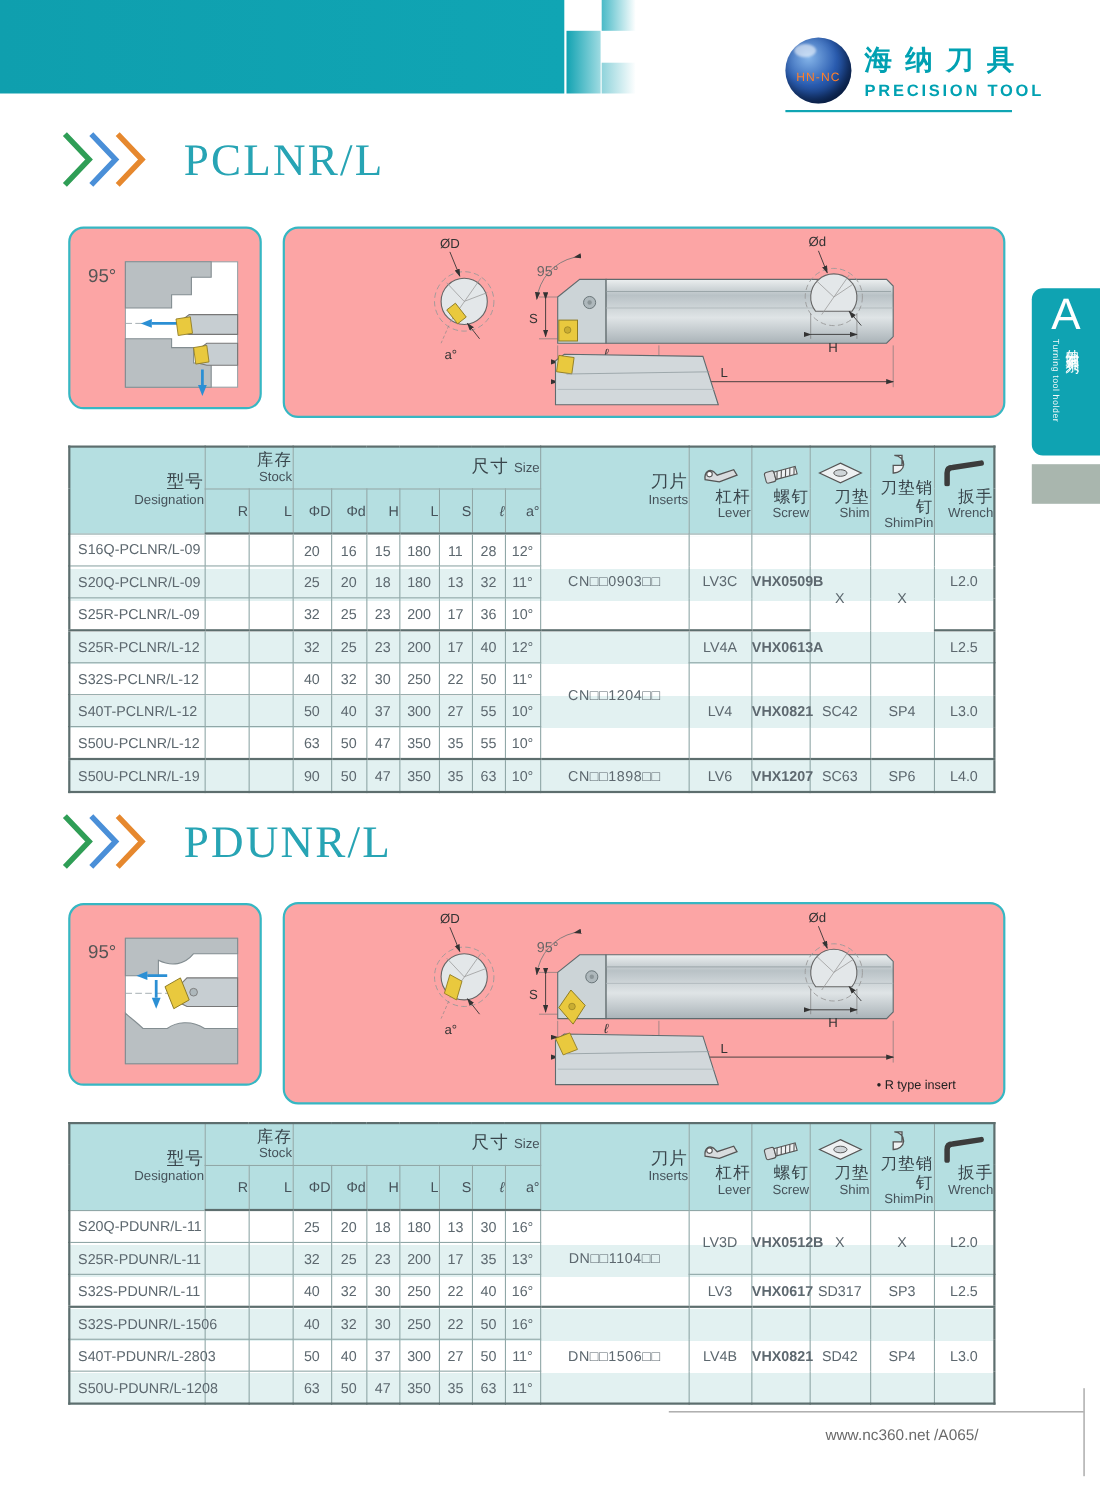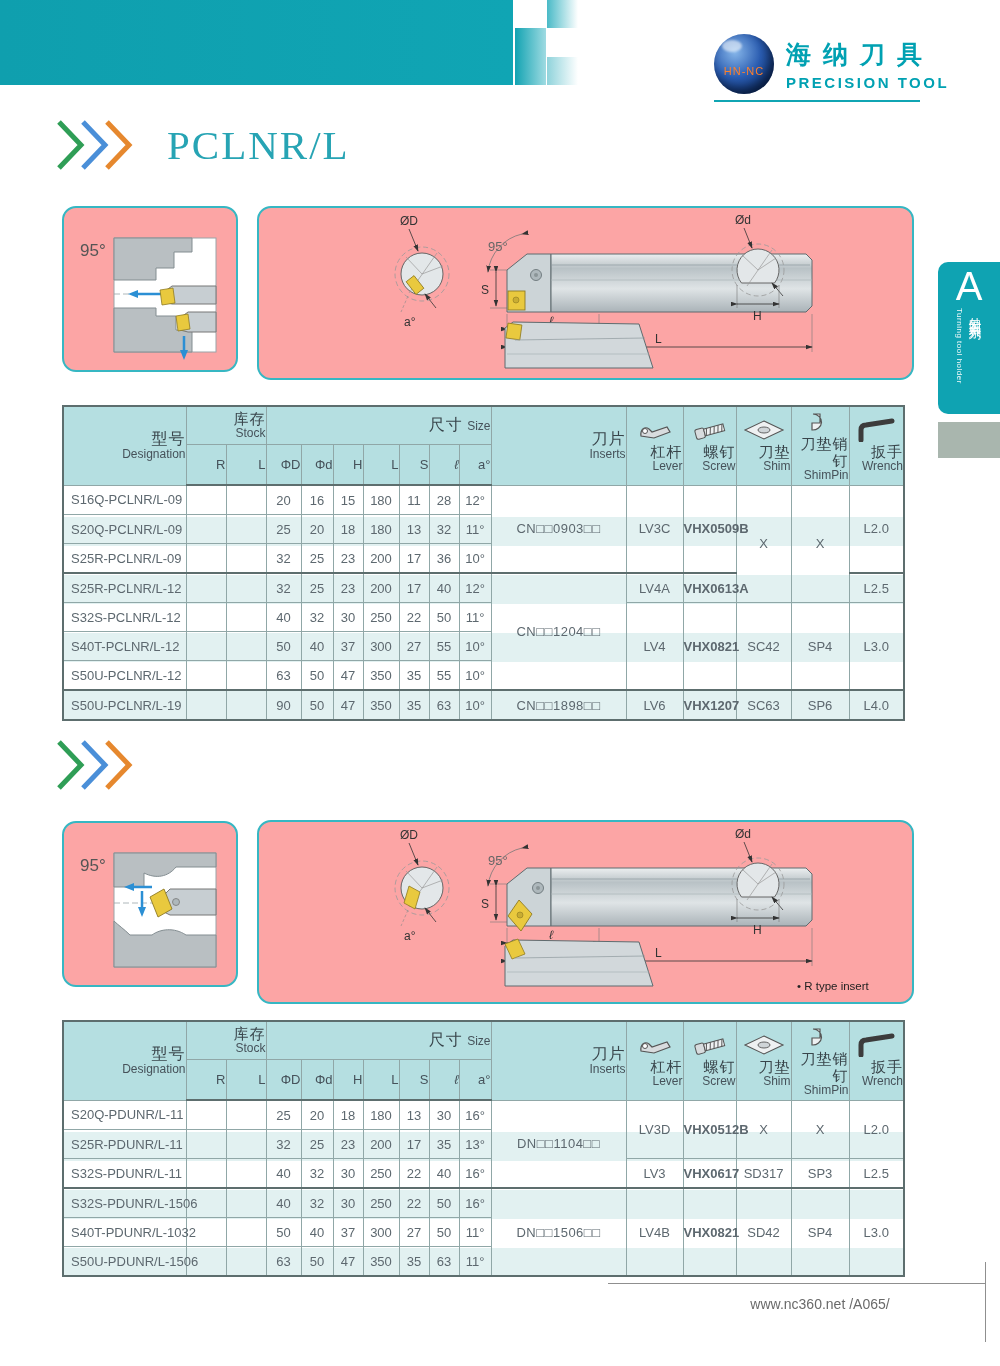--- a/index.html
+++ b/index.html
@@ -413,20 +413,21 @@
     </tbody>
   </table>
 </div>
 
 <div class="abs sec-title" style="left:55px;top:738px;">
   <svg width="86" height="54" viewBox="0 0 86 54">
     <polyline points="4,4 26,27 4,50" fill="none" stroke="#2f9e56" stroke-width="5"></polyline>
     <polyline points="28,4 50,27 28,50" fill="none" stroke="#4a8fd8" stroke-width="5"></polyline>
     <polyline points="52,4 74,27 52,50" fill="none" stroke="#e6882e" stroke-width="5"></polyline>
   </svg>
+  <span class="title-text">PDUNR/L</span>
 </div>
 
 <div class="abs dbox" style="left:62px;top:821px;width:172px;height:162px;">
   <svg width="172" height="162" viewBox="0 0 172 162">
     <text x="16" y="48" class="big95">95°</text>
     <rect x="50" y="30" width="102" height="114" fill="#ffffff" stroke="#9aa4a8" stroke-width="1"></rect>
     <path d="M50,30 V64 H80 V50 C92,56 104,54 112,44 L152,44 V30 Z" fill="#b9bfc2" stroke="#838d91" stroke-width="1"></path>
     <path d="M50,98 V144 H152 V112 H122 C110,104 96,106 88,112 L66,112 C60,106 54,102 50,98 Z" fill="#b9bfc2" stroke="#838d91" stroke-width="1"></path>
     <line x1="50" y1="80" x2="98" y2="80" stroke="#9aa4a8" stroke-width="0.8" stroke-dasharray="6,3"></line>
     <line x1="88" y1="64" x2="70" y2="64" stroke="#2b8fd4" stroke-width="2.5"></line>
@@ -675,33 +676,33 @@
           <td>50</td>
           <td>16°</td>
         <td rowspan="3" class="insertc">DN□□1506□□</td>
         <td rowspan="3">LV4B</td>
         <td rowspan="3" class="screwc">VHX0821</td>
         <td rowspan="3">SD42</td>
         <td rowspan="3">SP4</td>
         <td rowspan="3">L3.0</td>
       </tr>
       <tr>
-        <td class="des">S40T-PDUNR/L-1032</td>
+        <td class="des">S40T-PDUNR/L-2803</td>
         <td></td>
           <td></td>
         <td>50</td>
           <td>40</td>
           <td>37</td>
           <td>300</td>
           <td>27</td>
           <td>50</td>
           <td>11°</td>
       </tr>
       <tr>
-        <td class="des">S50U-PDUNR/L-1506</td>
+        <td class="des">S50U-PDUNR/L-1208</td>
         <td></td>
           <td></td>
         <td>63</td>
           <td>50</td>
           <td>47</td>
           <td>350</td>
           <td>35</td>
           <td>63</td>
           <td>11°</td>
       </tr>

